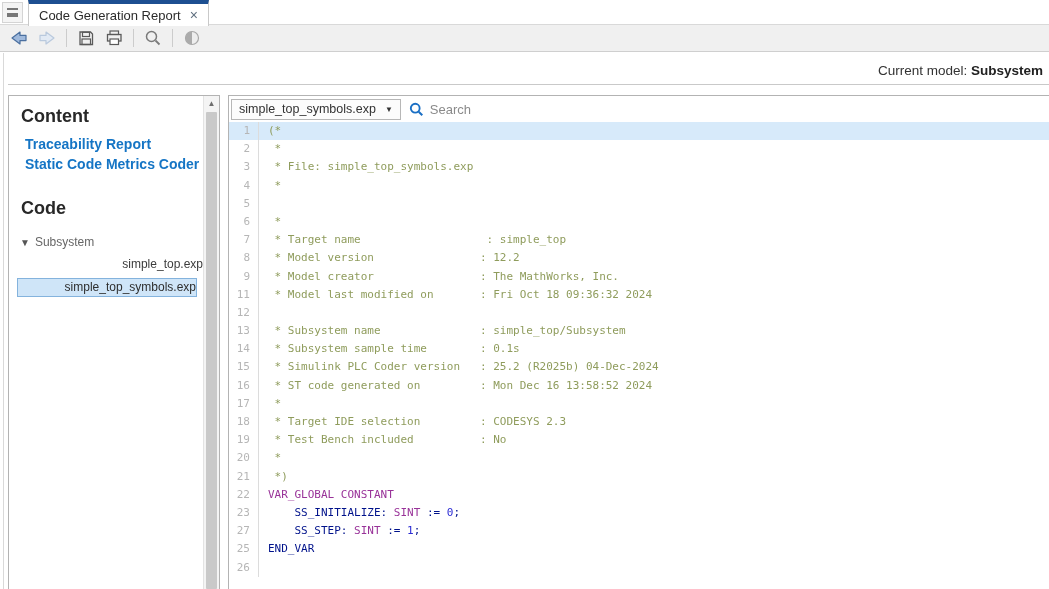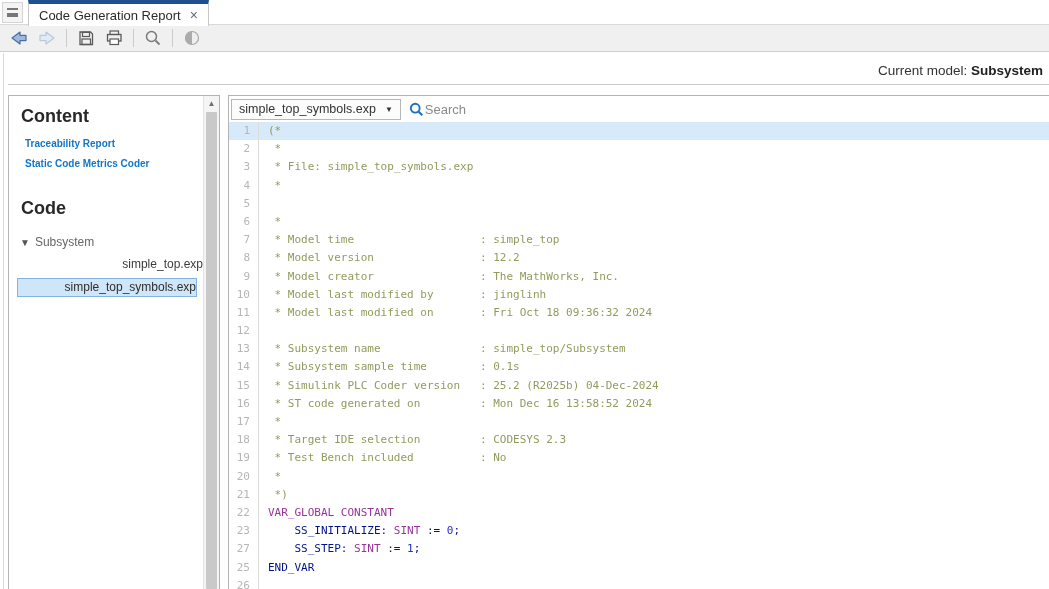--- a/index.html
+++ b/index.html
@@ -37,21 +37,21 @@
   .current-model b { font-weight:bold; color:#222; }
   .divider { position:absolute; top:31px; left:8px; right:0; height:1px; background:#c9c9c9; }
 
   
   .sidebar { position:absolute; left:8px; top:42px; width:212px; bottom:0; background:#fff;
              border:1px solid #b3b3b3; border-bottom:none; }
   .sb-inner { position:absolute; left:0; top:0; right:16px; bottom:0; overflow:hidden; }
   .sb-h1 { font-size:18px; font-weight:bold; color:#282828; padding:10px 0 0 12px; }
   .sb-h1.second { padding-top:24px; }
   .sb-links { padding:7px 0 0 16px; }
-  .sb-link { font-size:10px; font-weight:bold; color:#1575c5; line-height:20px;
+  .sb-link { font-size:14px; font-weight:bold; color:#1575c5; line-height:20px;
              cursor:pointer; white-space:nowrap; }
   .tree { padding-top:12px; }
   .tree-root { display:flex; align-items:center; gap:5px; padding-left:11px;
                font-size:12px; color:#666; height:22px; cursor:pointer; }
   .caret { font-size:10px; color:#555; }
   .tree-item { font-size:12px; color:#3c3c3c; height:23px; line-height:23px;
                padding-left:47px; cursor:pointer; white-space:nowrap;text-align:right; }
   .tree-item.selected { background:#cfe5f8; border:1px solid #84b3dd; height:19px;
                         line-height:17px; margin:2px 6px 2px 8px; padding-left:39px;
                         color:#2e2e2e; }
@@ -64,21 +64,21 @@
               background:#c9c9c9; border-radius:1px; cursor:pointer; }
 
   
   .code-panel { position:absolute; left:228px; top:42px; right:0; bottom:0; background:#fff;
                 border-left:1px solid #b3b3b3; border-top:1px solid #b3b3b3; overflow:hidden; }
   .file-row { height:26px; display:flex; align-items:center; padding-left:2px; gap:7px; }
   .dropdown { height:21px; display:flex; align-items:center; gap:9px; padding:0 7px;
               background:#fcfcfc; border:1px solid #b7b7b7; cursor:pointer; }
   .dropdown .dd-label { font-size:12.5px; color:#333; white-space:nowrap; }
   .dd-arrow { font-size:8px; color:#333; }
-  .search-wrap { display:flex; align-items:center; flex:1; }
+  .search-wrap { display:flex; align-items:center; gap:5px; flex:1; }
   .search-input { border:none; outline:none; background:transparent; font-size:13px;
                   color:#444; width:300px; font-family:"Liberation Sans", sans-serif; }
   .search-input::placeholder { color:#8a8a8a; opacity:1; }
 
   .code-area { position:absolute; top:26px; left:0; right:0; bottom:0;
                font-family:"DejaVu Sans Mono", monospace; font-size:11px; }
   .crow { display:flex; height:18.2px; line-height:18.2px; }
   .crow.hl { background:#d7eafa; }
   .ln { width:30px; flex:0 0 30px; text-align:right; padding-right:8px; color:#b6b6b6;
         border-right:1px solid #dcdcdc; }
@@ -212,33 +212,29 @@
           </div>
           <div class="crow">
             <span class="ln">5</span>
           </div>
           <div class="crow">
             <span class="ln">6</span>
             <span class="ct"><span class="tok-comment"> *</span></span>
           </div>
           <div class="crow">
             <span class="ln">7</span>
-            <span class="ct"><span class="tok-comment"> * Model time                   : simple_top</span></span>
+            <span class="ct"><span class="tok-comment"> * Target name                   : simple_top</span></span>
           </div>
           <div class="crow">
             <span class="ln">8</span>
             <span class="ct"><span class="tok-comment"> * Model version                : 12.2</span></span>
           </div>
           <div class="crow">
             <span class="ln">9</span>
             <span class="ct"><span class="tok-comment"> * Model creator                : The MathWorks, Inc.</span></span>
-          </div>
-          <div class="crow">
-            <span class="ln">10</span>
-            <span class="ct"><span class="tok-comment"> * Model last modified by       : jinglinh</span></span>
           </div>
           <div class="crow">
             <span class="ln">11</span>
             <span class="ct"><span class="tok-comment"> * Model last modified on       : Fri Oct 18 09:36:32 2024</span></span>
           </div>
           <div class="crow">
             <span class="ln">12</span>
           </div>
           <div class="crow">
             <span class="ln">13</span>

